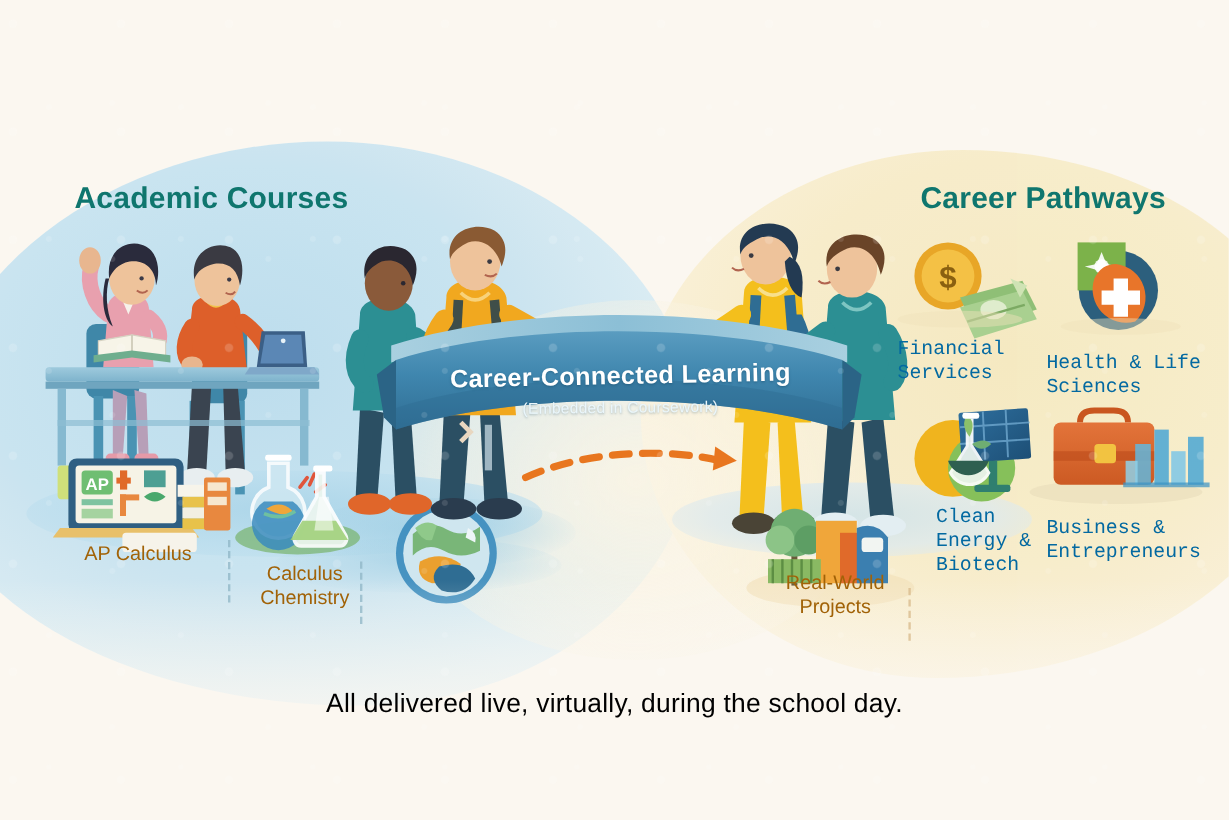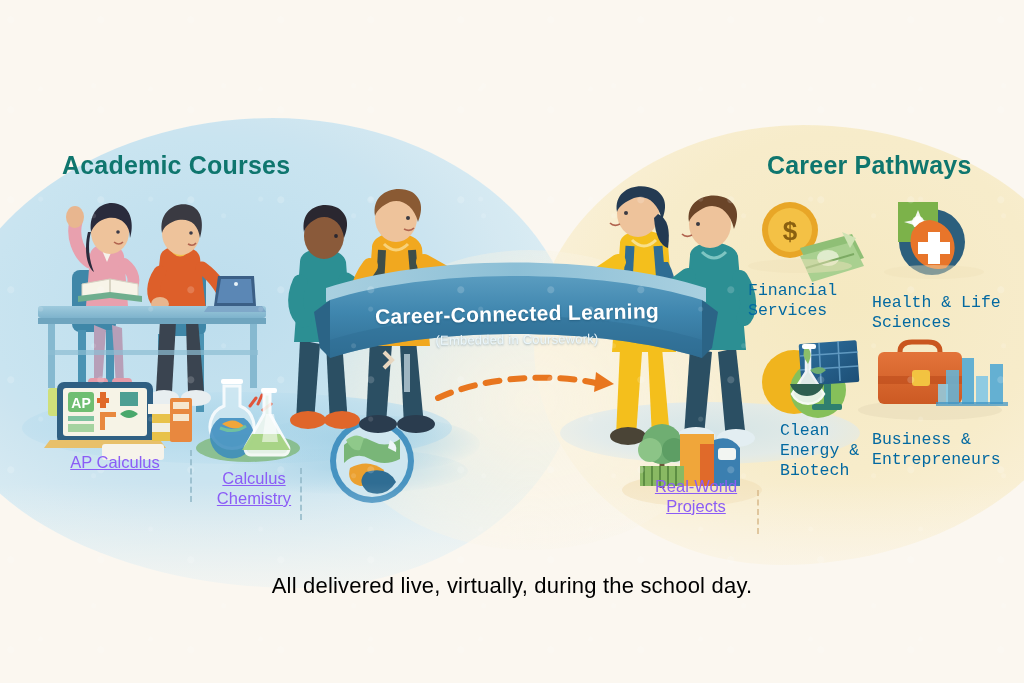--- a/index.html
+++ b/index.html
@@ -88,22 +88,22 @@
   }
   .banner-sub{
     position:absolute;left:22px;top:70px;width:330px;text-align:center;
     font-size:13px;color:#eaf6fb;letter-spacing:.2px;
     text-shadow:0 1px 2px rgba(20,70,100,.35);
     transform:rotate(-0.6deg);
   }
 
   
   .item-label{
-    position:absolute;text-align:center;color:#8b5cf6;
-    font-size:16.5px;line-height:20px;white-space:pre-line;text-decoration:underline;
+    position:absolute;text-align:center;color:#a16207;
+    font-size:16.5px;line-height:20px;white-space:pre-line;
   }
   .pathway-label{
     position:absolute;text-align:left;color:#0369a1;
     font-size:16.5px;line-height:20px;white-space:pre-line;font-family:Liberation Mono, monospace;
   }
   #lbl-ap{left:40px;top:452px;width:150px;}
   #lbl-biochem{left:192px;top:468px;width:124px;}
   #lbl-world{left:318px;top:492px;width:122px;}
   #lbl-projects{left:632px;top:476px;width:128px;}
   #lbl-financial{left:748px;top:281px;width:126px;}

